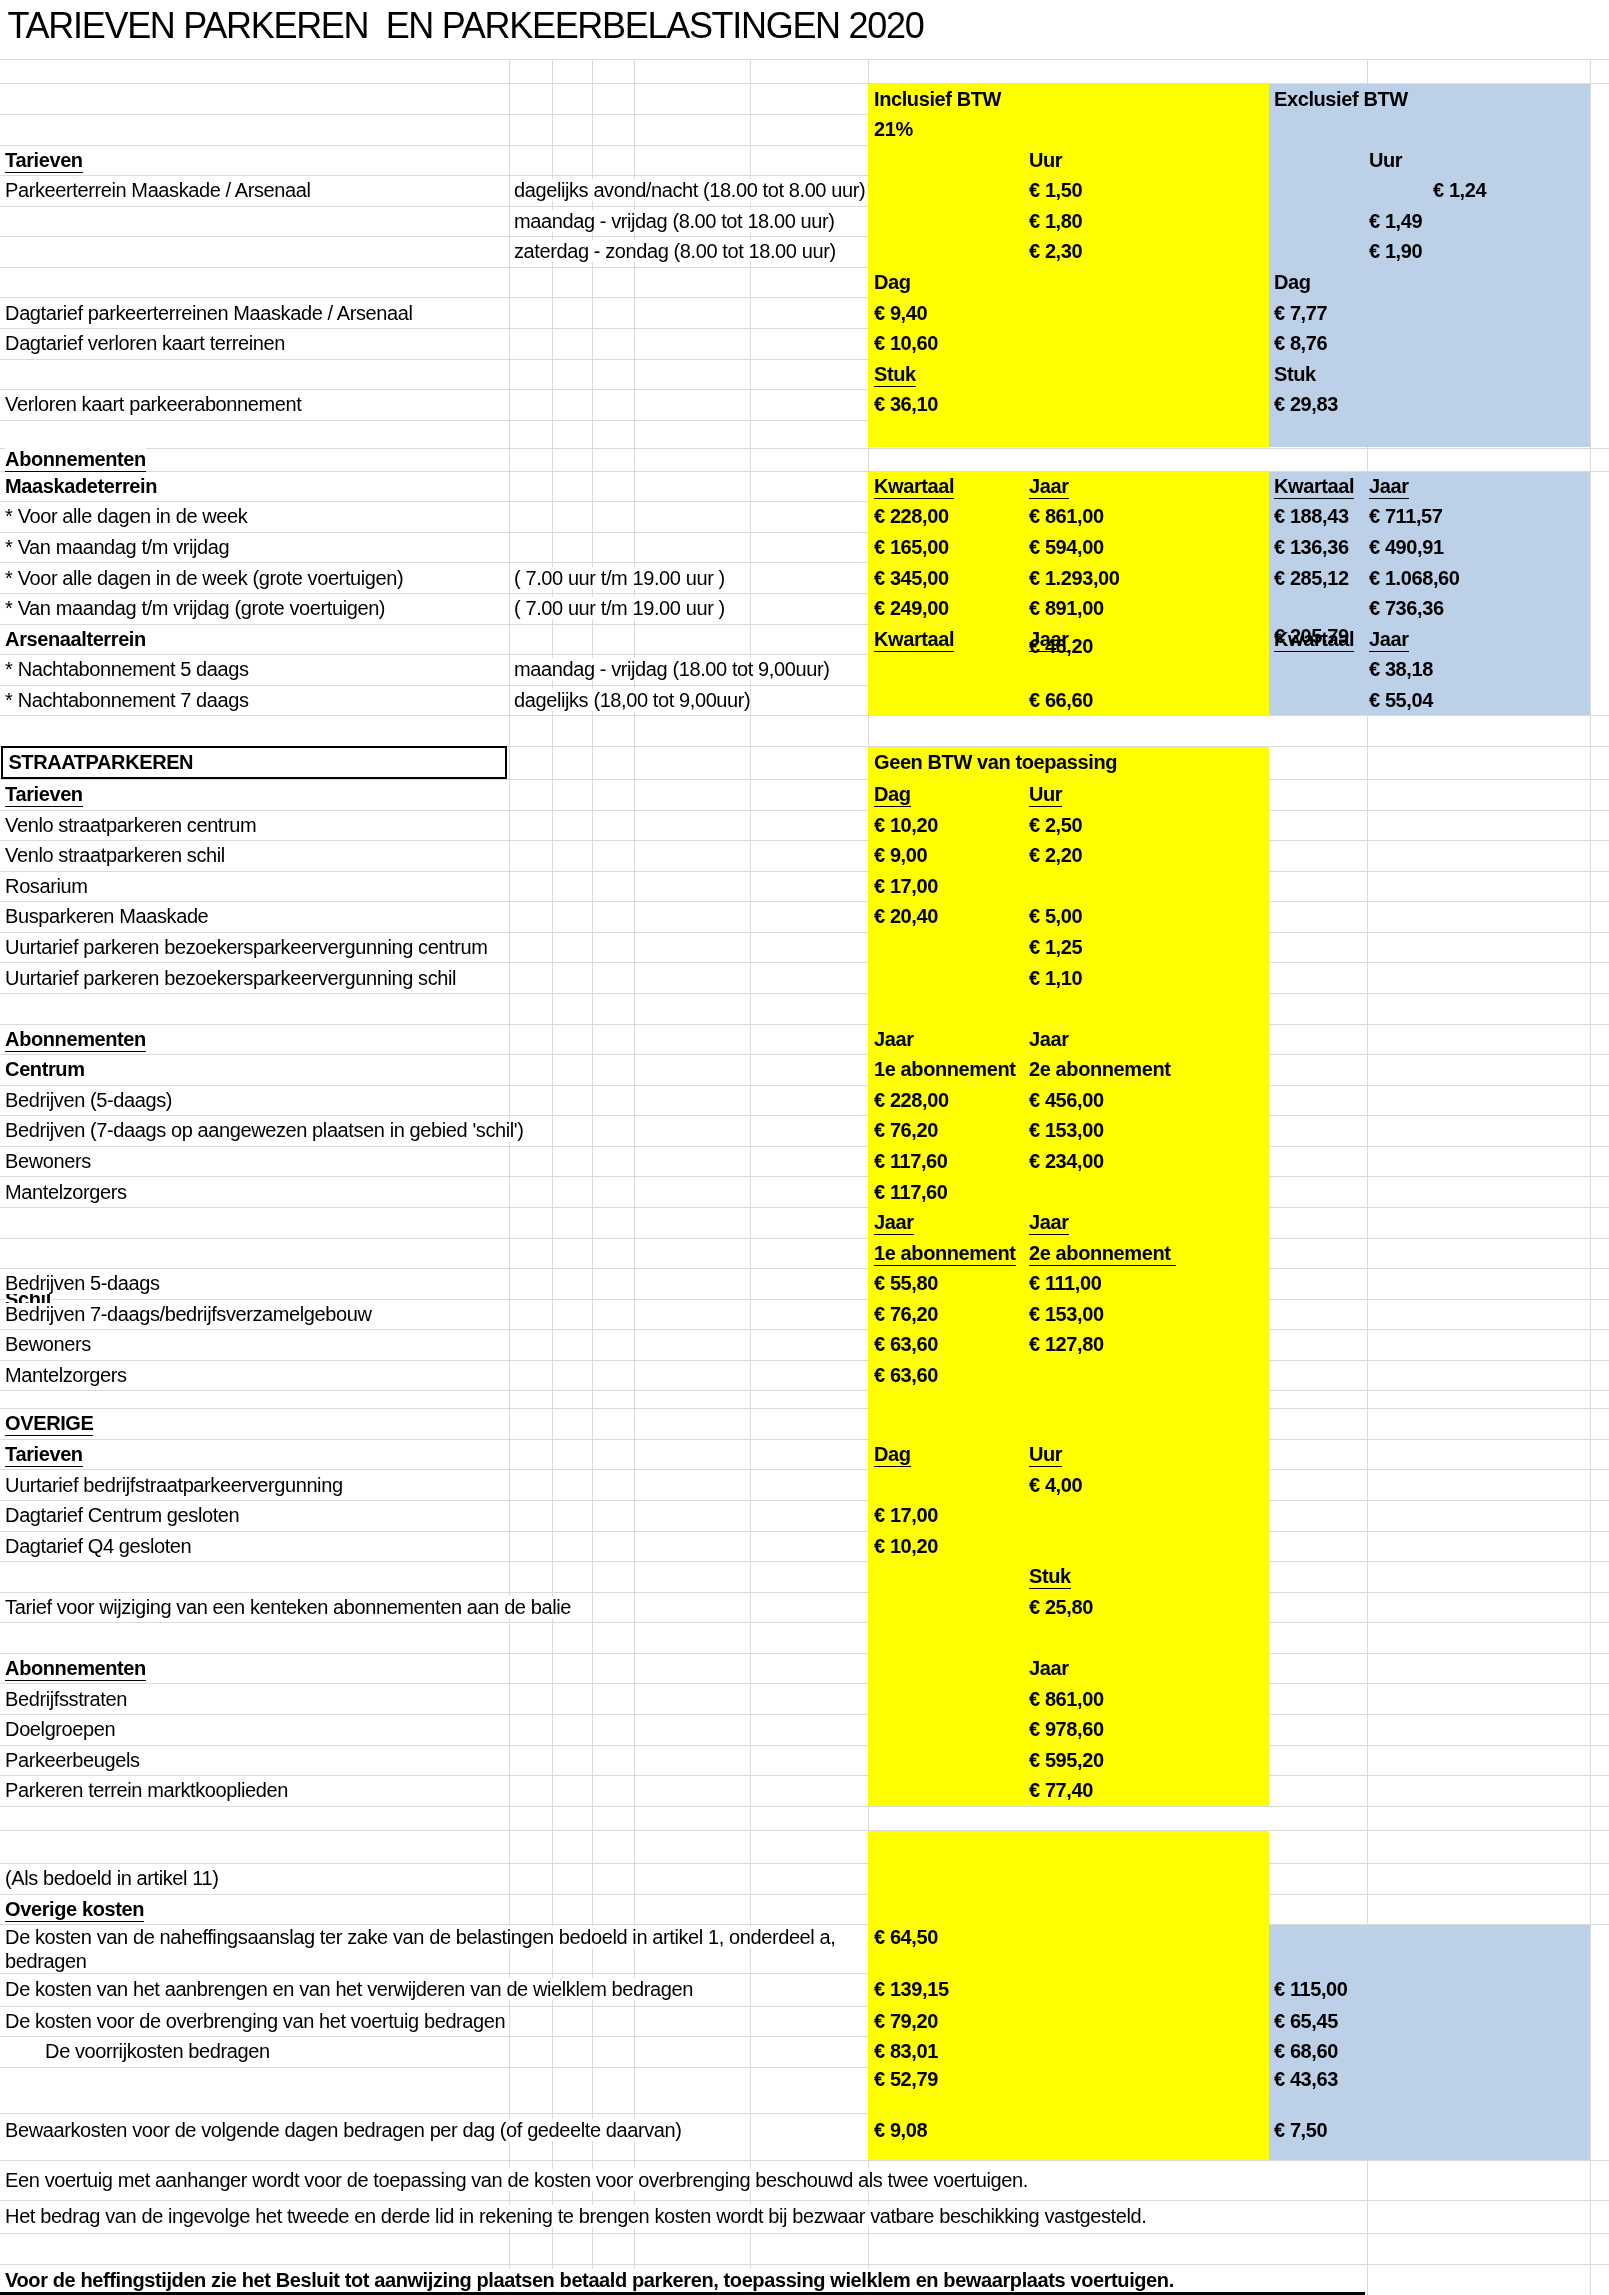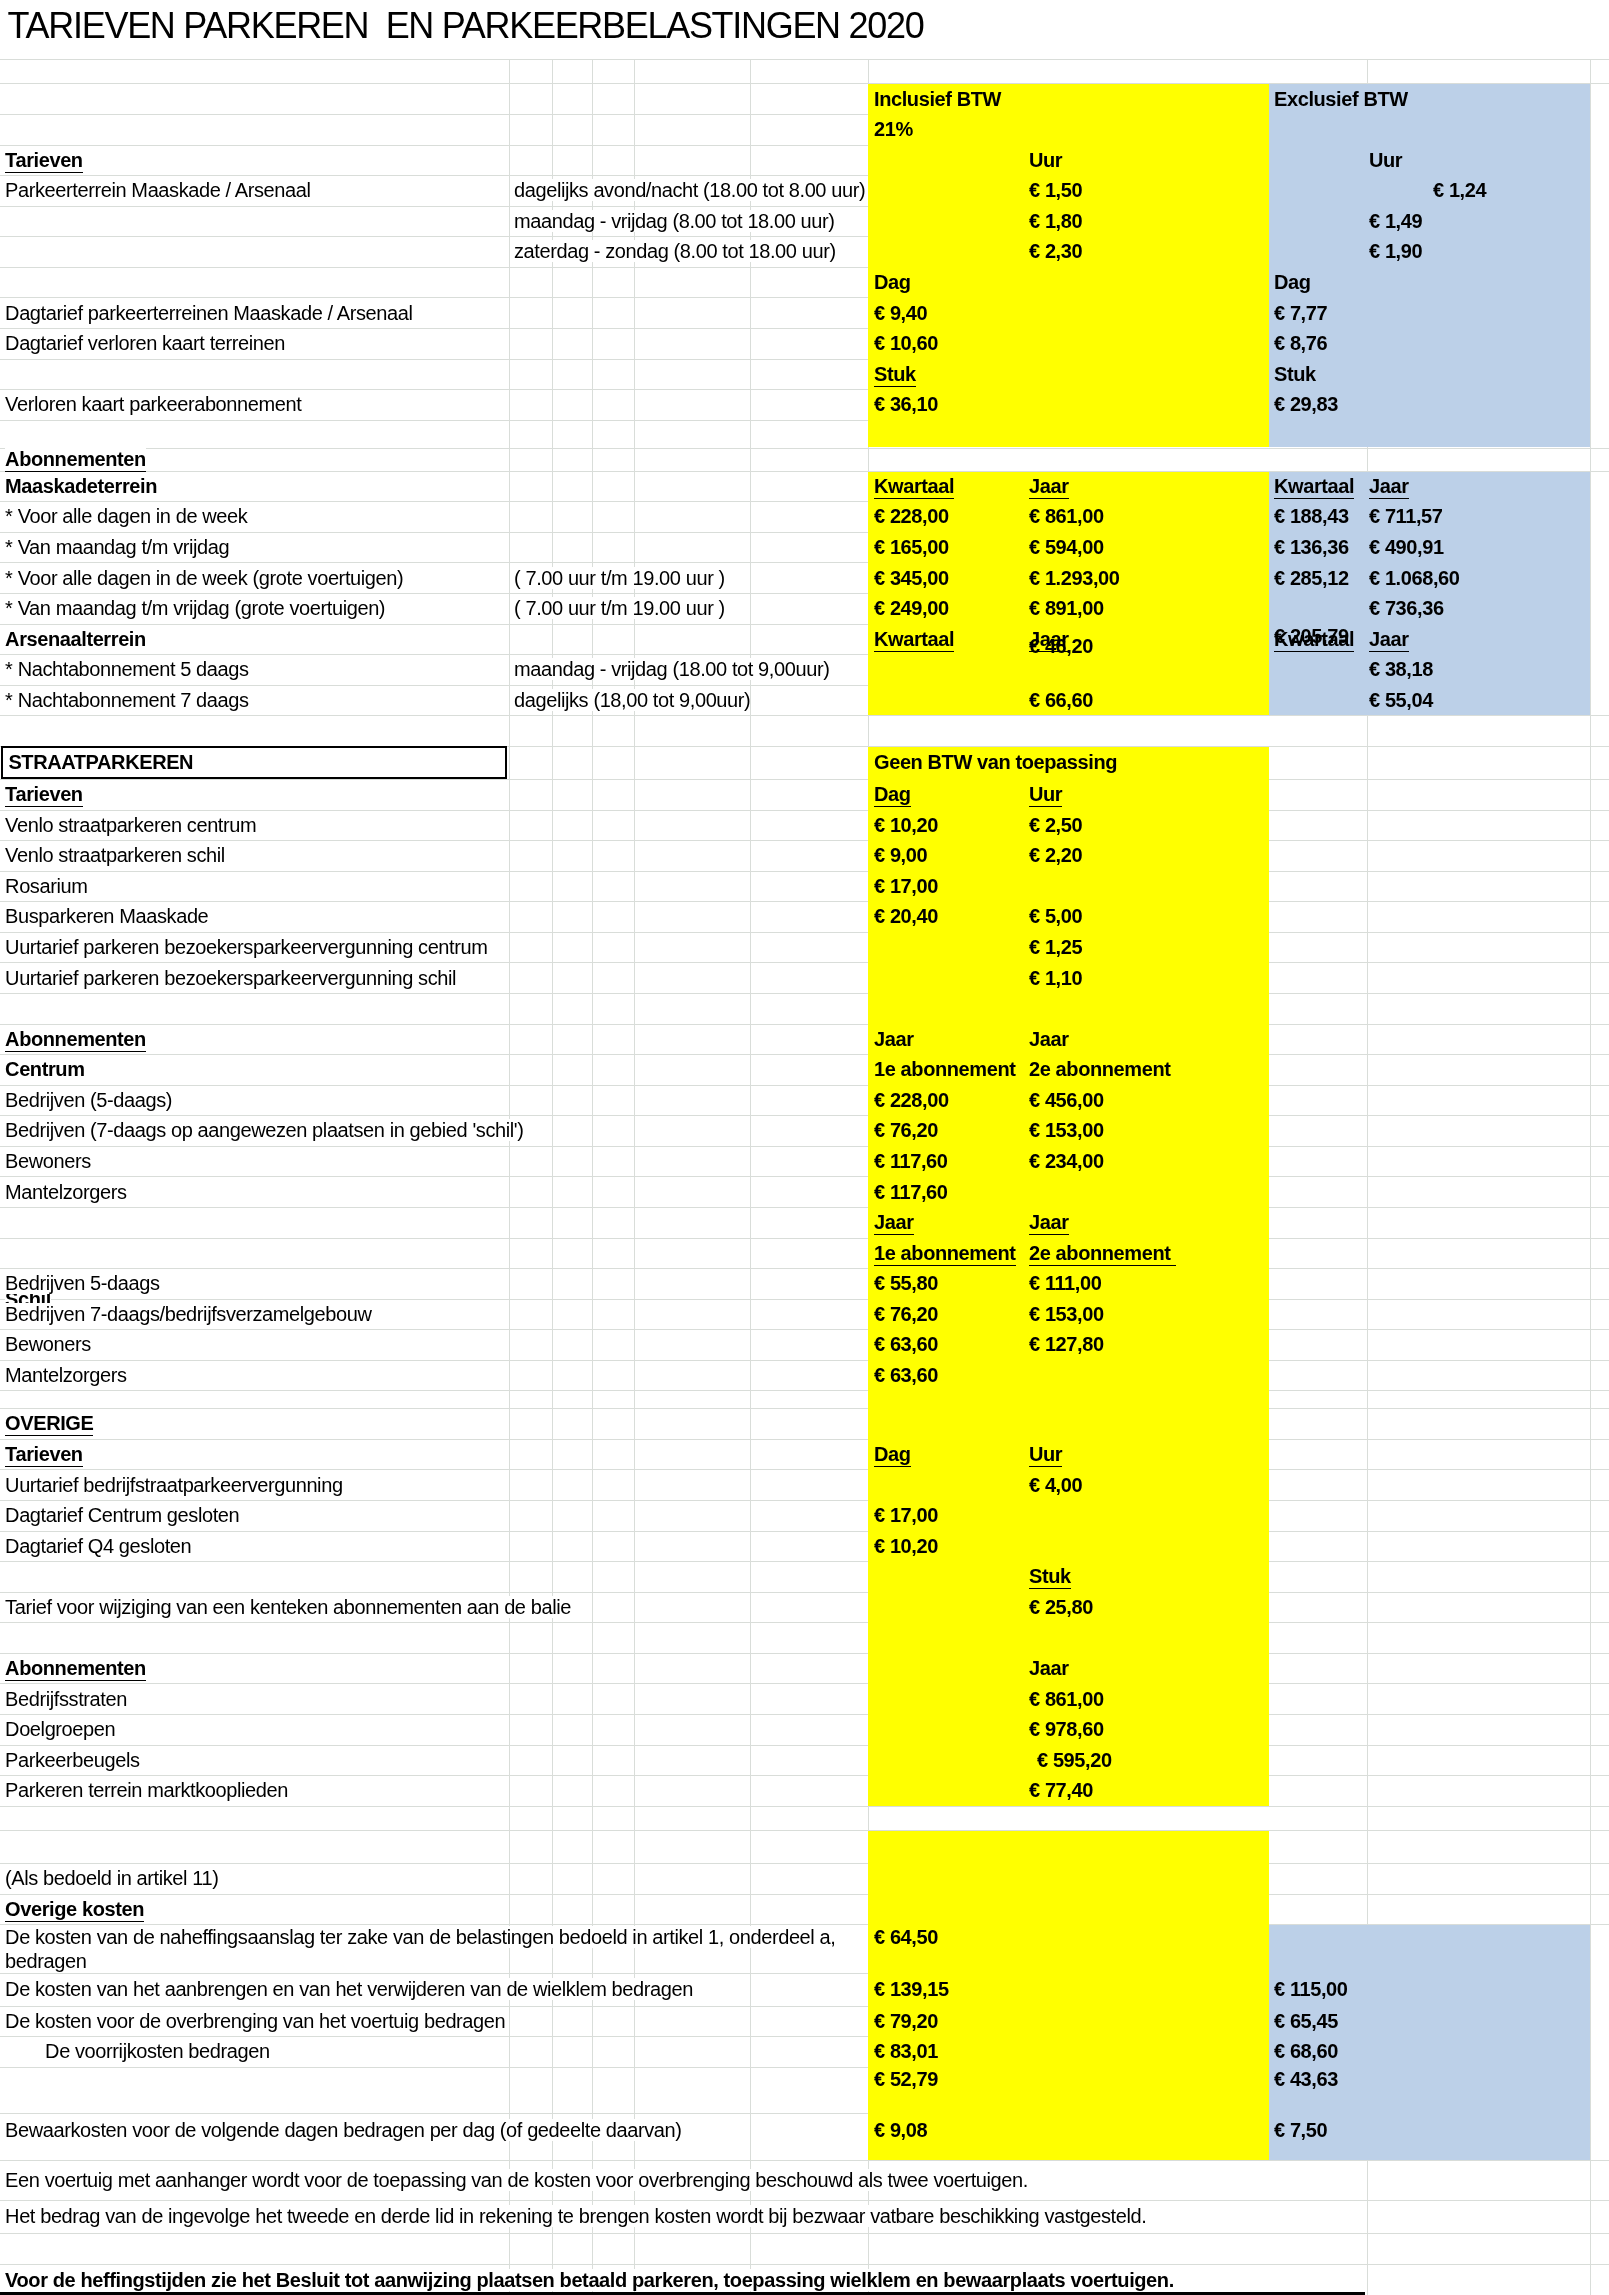--- a/index.html
+++ b/index.html
@@ -235,21 +235,21 @@
     <div class="t" style="left: 5.1px; top: 1656px;"><span class="b u bg">Abonnementen</span></div>
     <div class="t" style="left: 1029px; top: 1656px;"><span class="b">Jaar</span></div>
     <div style="position: absolute; left: 0px; top: 1683px; width: 1610px; height: 31px; z-index: 4;"></div>
     <div class="t" style="left: 5.1px; top: 1687px;"><span class="bg">Bedrijfsstraten</span></div>
     <div class="t" style="left: 1029px; top: 1687px;"><span class="b">€ 861,00</span></div>
     <div style="position: absolute; left: 0px; top: 1714px; width: 1610px; height: 31px; z-index: 4;"></div>
     <div class="t" style="left: 5.1px; top: 1717px;"><span class="bg">Doelgroepen</span></div>
     <div class="t" style="left: 1029px; top: 1717px;"><span class="b">€ 978,60</span></div>
     <div style="position: absolute; left: 0px; top: 1745px; width: 1610px; height: 31px; z-index: 4;"></div>
     <div class="t" style="left: 5.1px; top: 1748px;"><span class="bg">Parkeerbeugels</span></div>
-    <div class="t" style="left: 1029px; top: 1748px; margin-left: 8px;"><span class="b">€ 595,20</span></div>
+    <div class="t" style="left: 1029px; top: 1748px;"><span class="b">€ 595,20</span></div>
     <div style="position: absolute; left: 0px; top: 1775px; width: 1610px; height: 31px; z-index: 4;"></div>
     <div class="t" style="left: 5.1px; top: 1778px;"><span class="bg">Parkeren terrein marktkooplieden</span></div>
     <div class="t" style="left: 1029px; top: 1778px;"><span class="b">€ 77,40</span></div>
     <div style="position: absolute; left: 0px; top: 1806px; width: 1610px; height: 24px; z-index: 4;"></div>
     <div style="position: absolute; left: 0px; top: 1830px; width: 1610px; height: 33px; z-index: 4;"></div>
     <div style="position: absolute; left: 0px; top: 1863px; width: 1610px; height: 31px; z-index: 4;"></div>
     <div class="t" style="left: 5.1px; top: 1866px;"><span class="bg">(Als bedoeld in artikel 11)</span></div>
     <div style="position: absolute; left: 0px; top: 1894px; width: 1610px; height: 31px; z-index: 4;"></div>
     <div class="t" style="left: 5.1px; top: 1897px;"><span class="b u bg">Overige kosten</span></div>
     <div style="position: absolute; left: 0px; top: 1924px; width: 1610px; height: 48px; z-index: 4;"></div>

